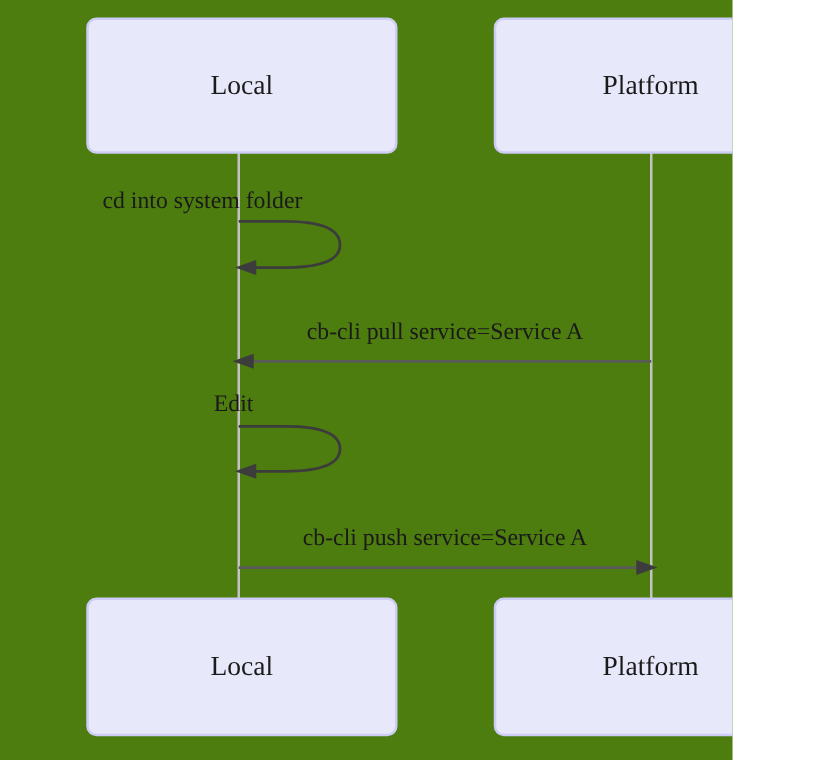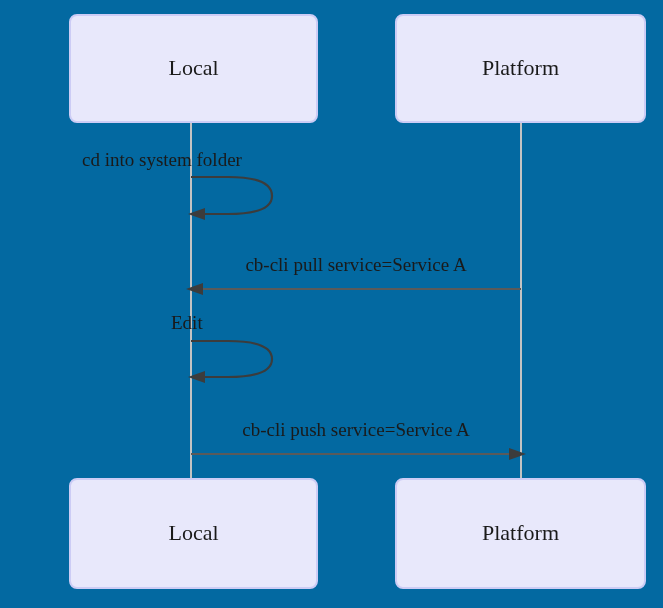--- a/index.html
+++ b/index.html
@@ -5,23 +5,23 @@
   html, body {
     margin: 0;
     padding: 0;
     background: #ffffff;
   }
   body {
     font-family: "Liberation Serif", "DejaVu Serif", serif;
   }
   #diagram-root {
     position: relative;
-    width: 663px;
+    width: 586px;
     height: 608px;
-    background: #0369a1;
+    background: #4d7c0f;
     overflow: hidden;
   }
   #sequence-svg {
     position: absolute;
     top: 0;
     left: 0;
     width: 663px;
     height: 608px;
   }
   .actor-box-rect {

